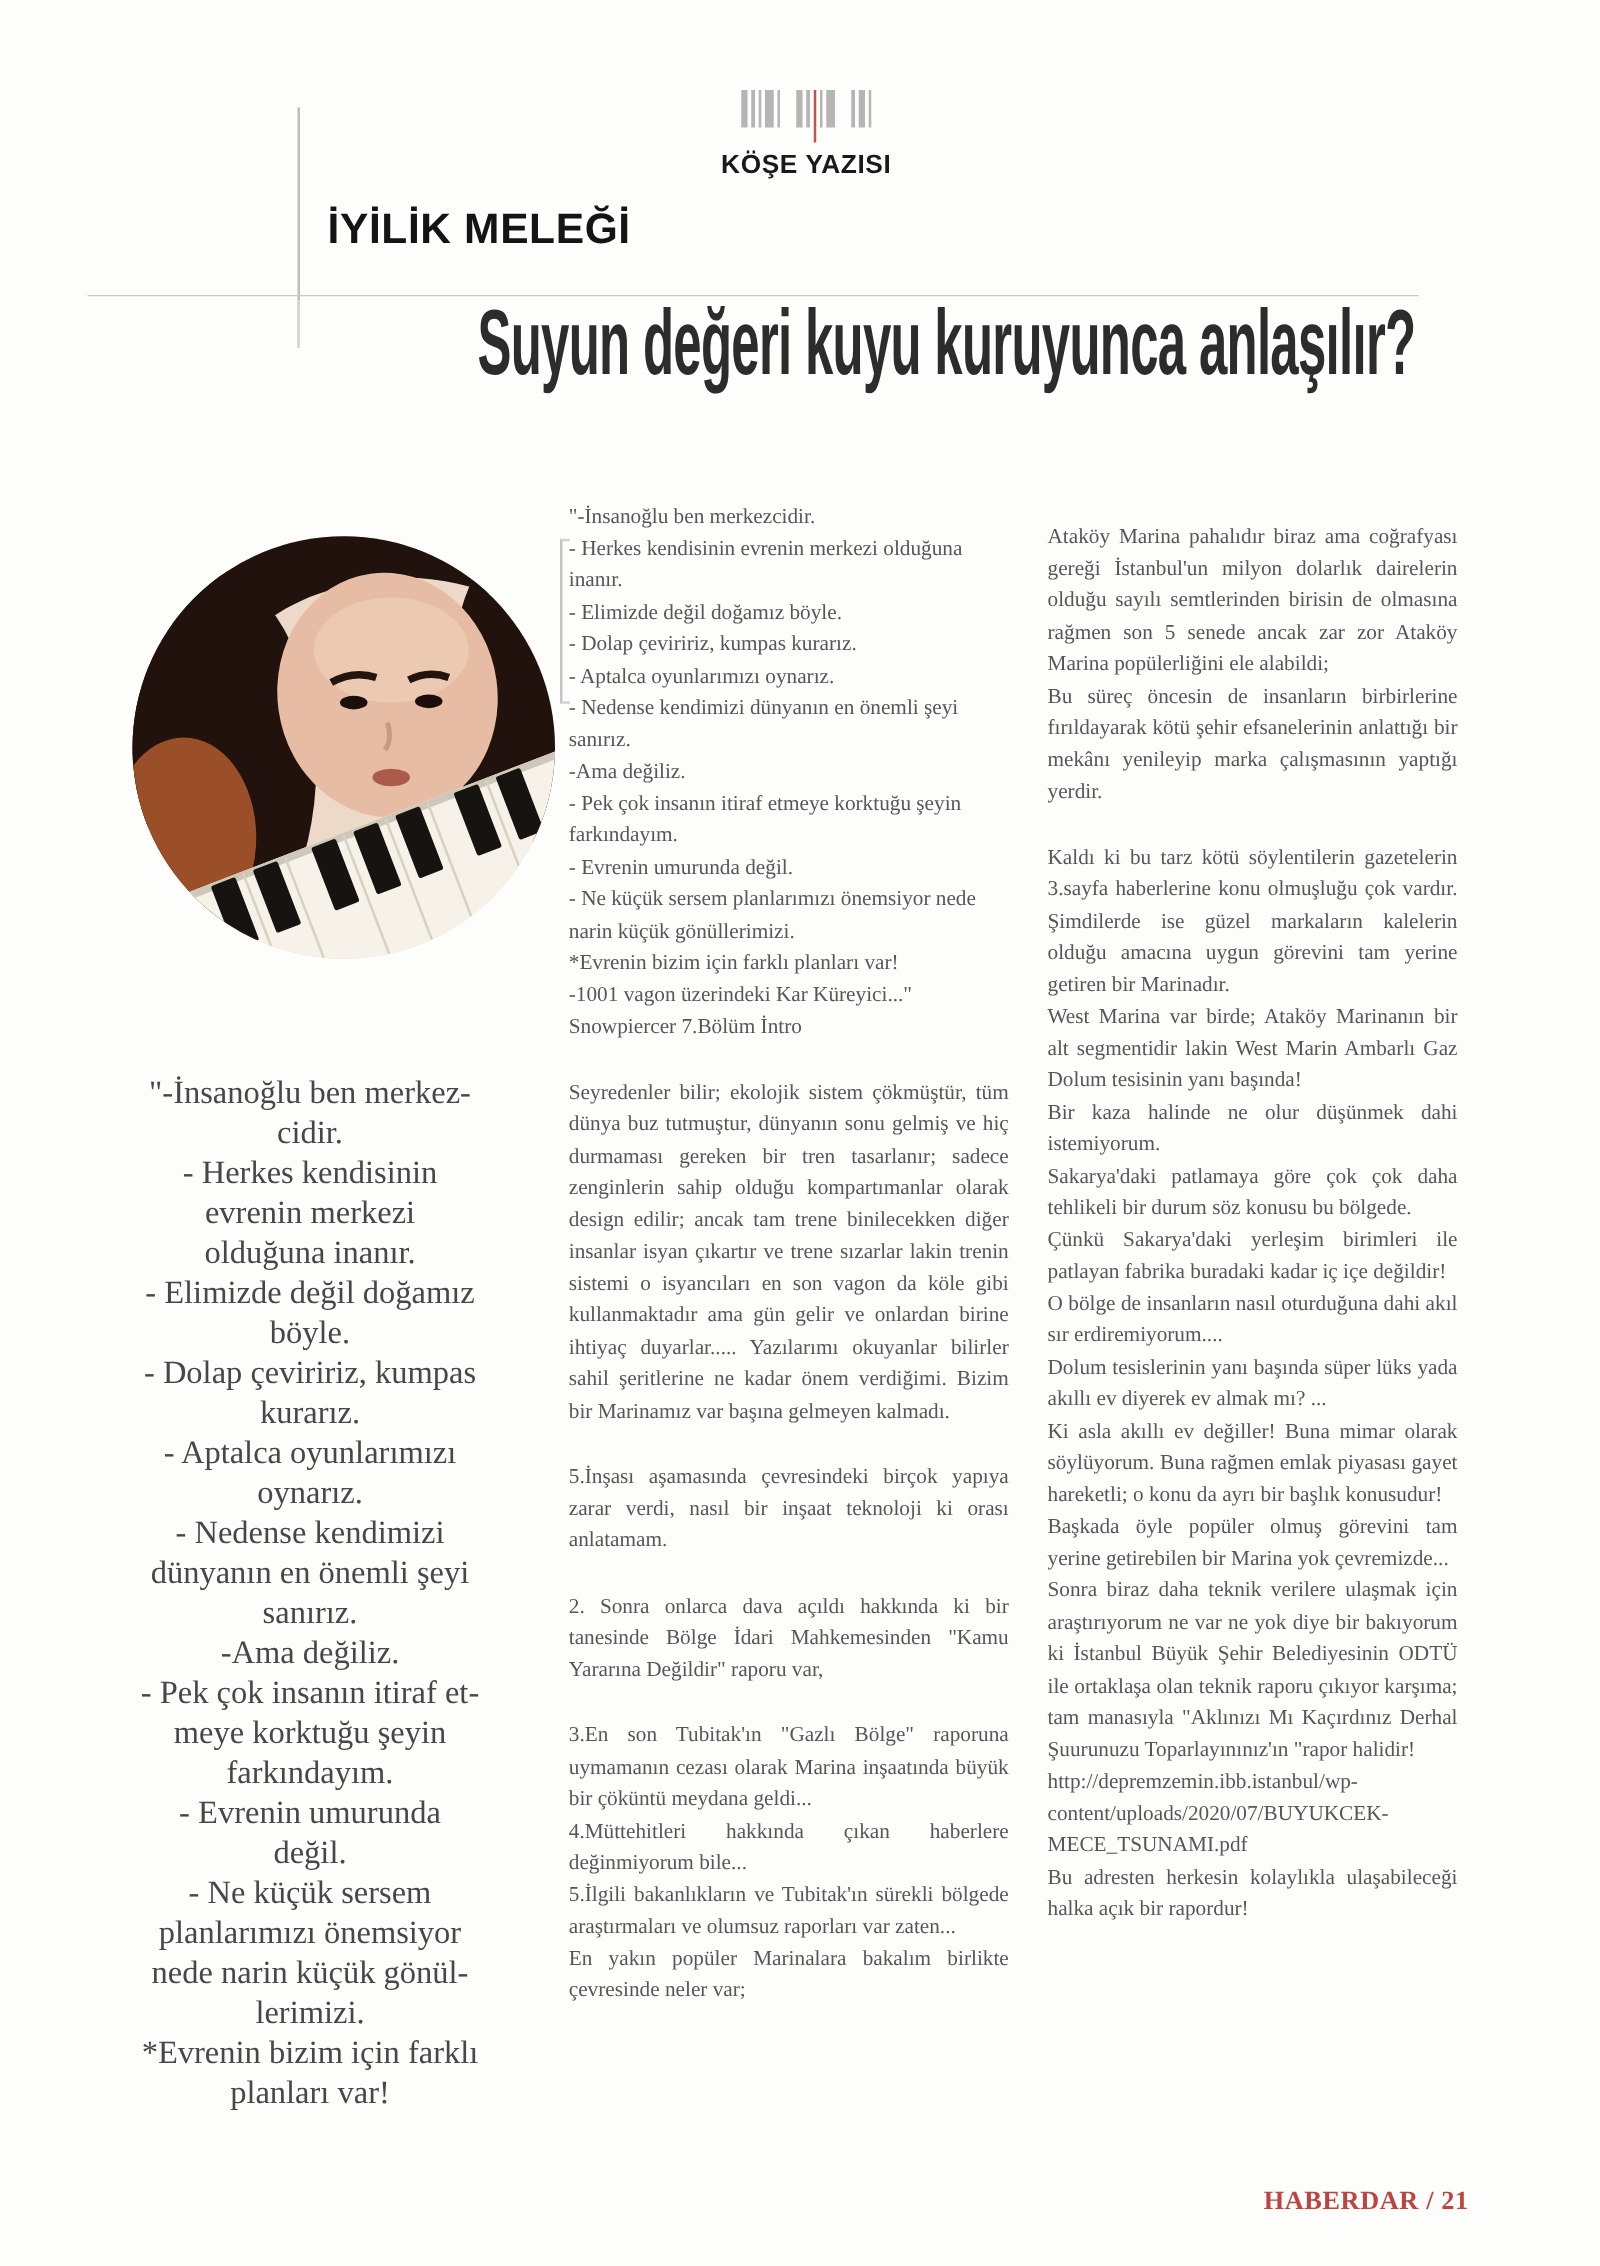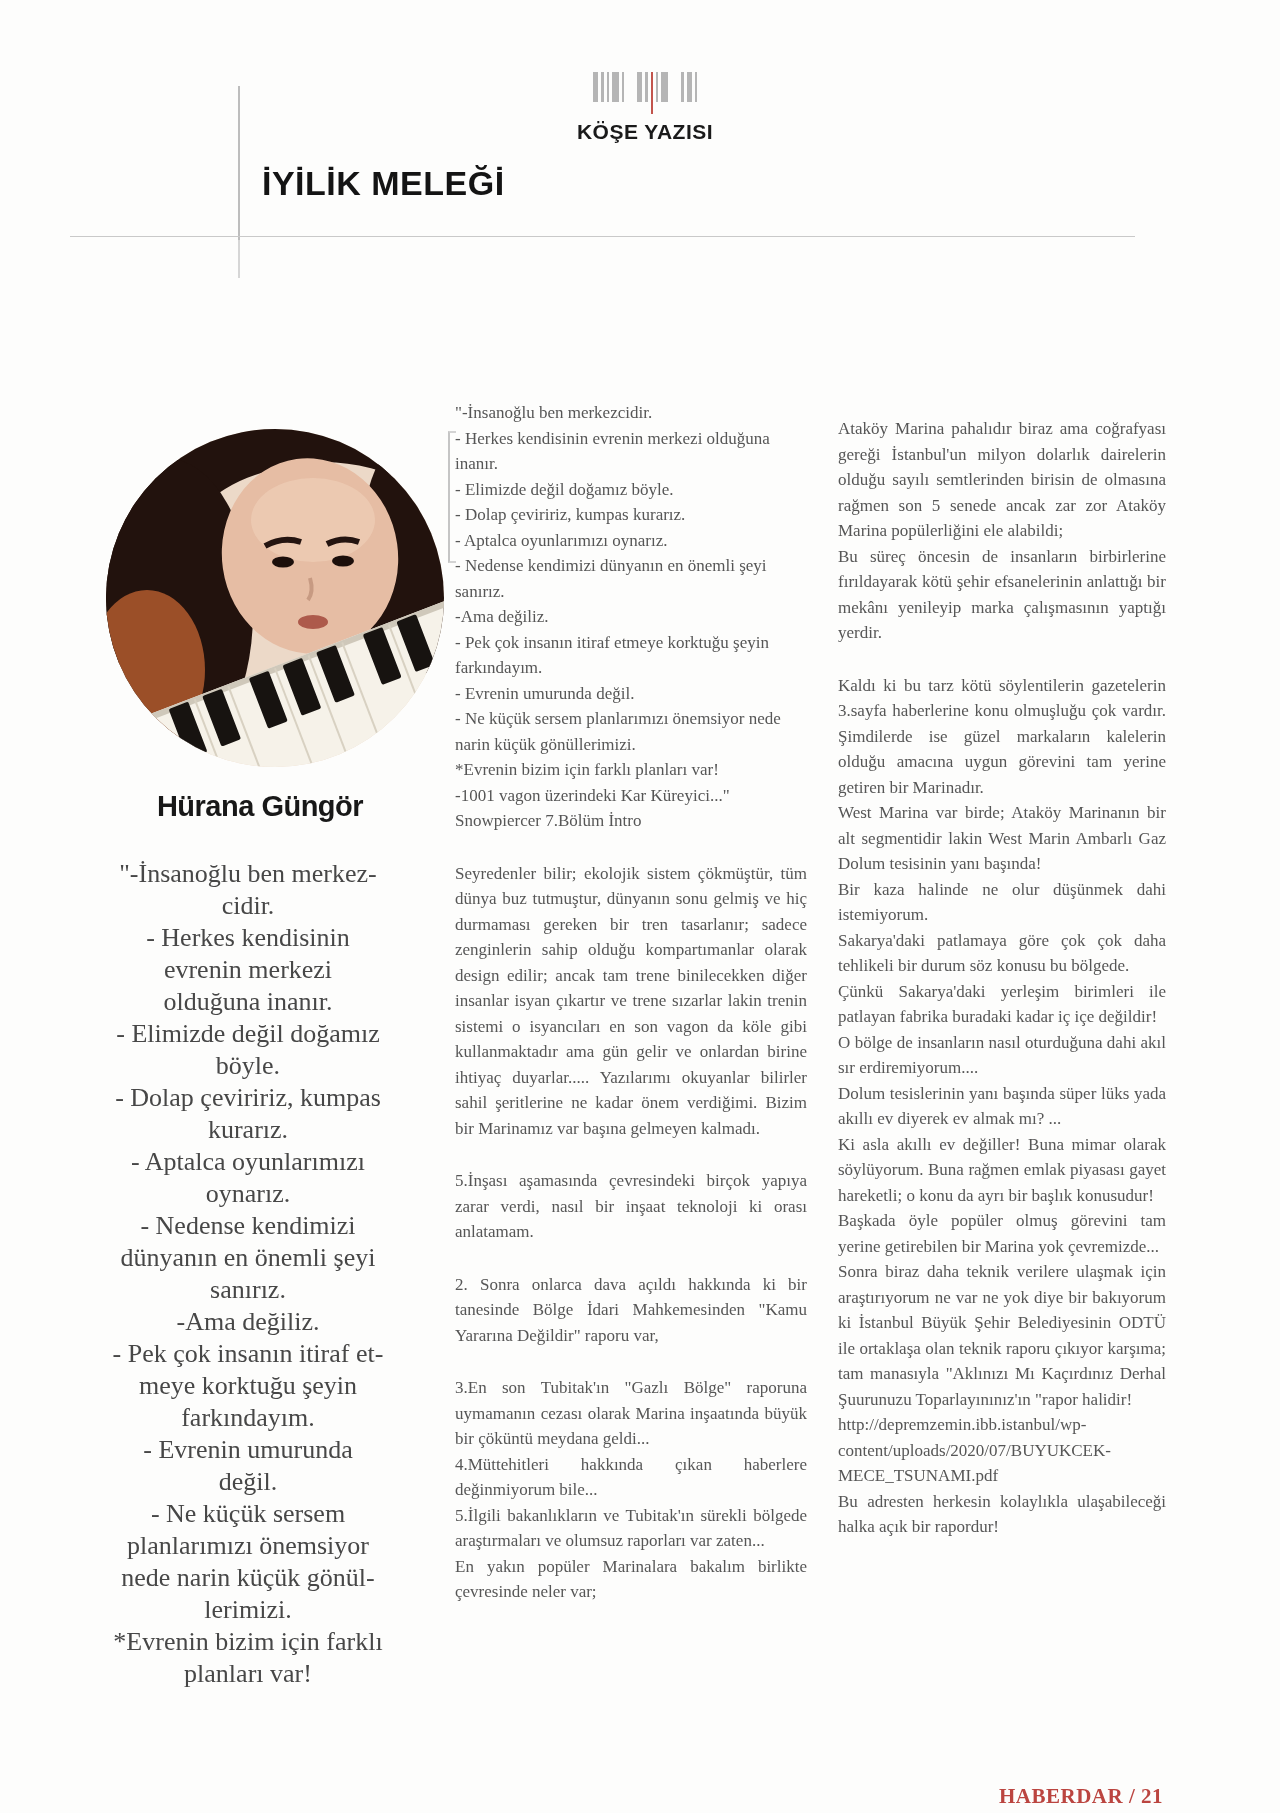--- a/index.html
+++ b/index.html
@@ -41,22 +41,22 @@
   
   .col{position:absolute;top:400px;font-size:17px;line-height:25.5px;color:#565656;}
   .col.middle{left:455px;width:352px;}
   .col.right{left:838px;width:328px;top:416px;}
   .col p{margin:0 0 27px 0;white-space:pre-line;text-align:justify;overflow-wrap:anywhere;}
   .col p.qblock{text-align:left;}
 
   .bracket{position:absolute;left:448px;top:431px;width:6px;height:128px;opacity:.5;
           border-left:2px solid #8f8f8f;border-top:2px solid #ababab;border-bottom:2px solid #ababab;}
 
-  .folio{position:absolute;right:117px;top:1748px;font-family:"Liberation Serif",serif;
-          font-weight:bold;font-size:21px;color:#bb4540;letter-spacing:.5px;margin-top:36px;}
+  .folio{position:absolute;right:105px;top:1748px;font-family:"Liberation Serif",serif;
+          font-weight:bold;font-size:21px;color:#bb4540;letter-spacing:.5px;}
 </style>
 </head>
 <body>
 
 <div class="page">
 
   <div class="vrule"></div>
   <div class="vrule2"></div>
 
   <div class="kicker-wrap">
@@ -76,20 +76,23 @@
       <span class="b3"></span>
         <span class="b5"></span>
         <span class="b2"></span>
     </div>
     <div class="kicker">KÖŞE YAZISI</div>
   </div>
 
   <div class="column-title">İYİLİK MELEĞİ</div>
   <div class="hrule"></div>
 
+  <h1 class="headline">
+    <span>Suyun değeri kuyu kuruyunca anlaşılır?</span>
+  </h1>
 
   <div class="photo">
     <svg viewBox="0 0 340 340" width="340" height="340">
       <defs>
           <clipPath id="pc">
             <circle cx="170" cy="170" r="169"></circle>
           </clipPath>
         </defs>
       <g clip-path="url(#pc)">
         <rect width="340" height="340" fill="#ecd9c8"></rect>
@@ -123,21 +126,20 @@
             <line x1="184" y1="228" x2="184" y2="356"></line>
             <line x1="220" y1="228" x2="220" y2="356"></line>
             <line x1="256" y1="228" x2="256" y2="356"></line>
             <line x1="306" y1="228" x2="306" y2="356"></line>
           </g>
         </g>
       </g>
     </svg>
   </div>
 
-  <div class="author">Hürana Güngör</div>
 
   <div class="pullquote">"-İnsanoğlu ben merkez-
 cidir.
 - Herkes kendisinin
 evrenin merkezi
 olduğuna inanır.
 - Elimizde değil doğamız
 böyle.
 - Dolap çeviririz, kumpas
 kurarız.

